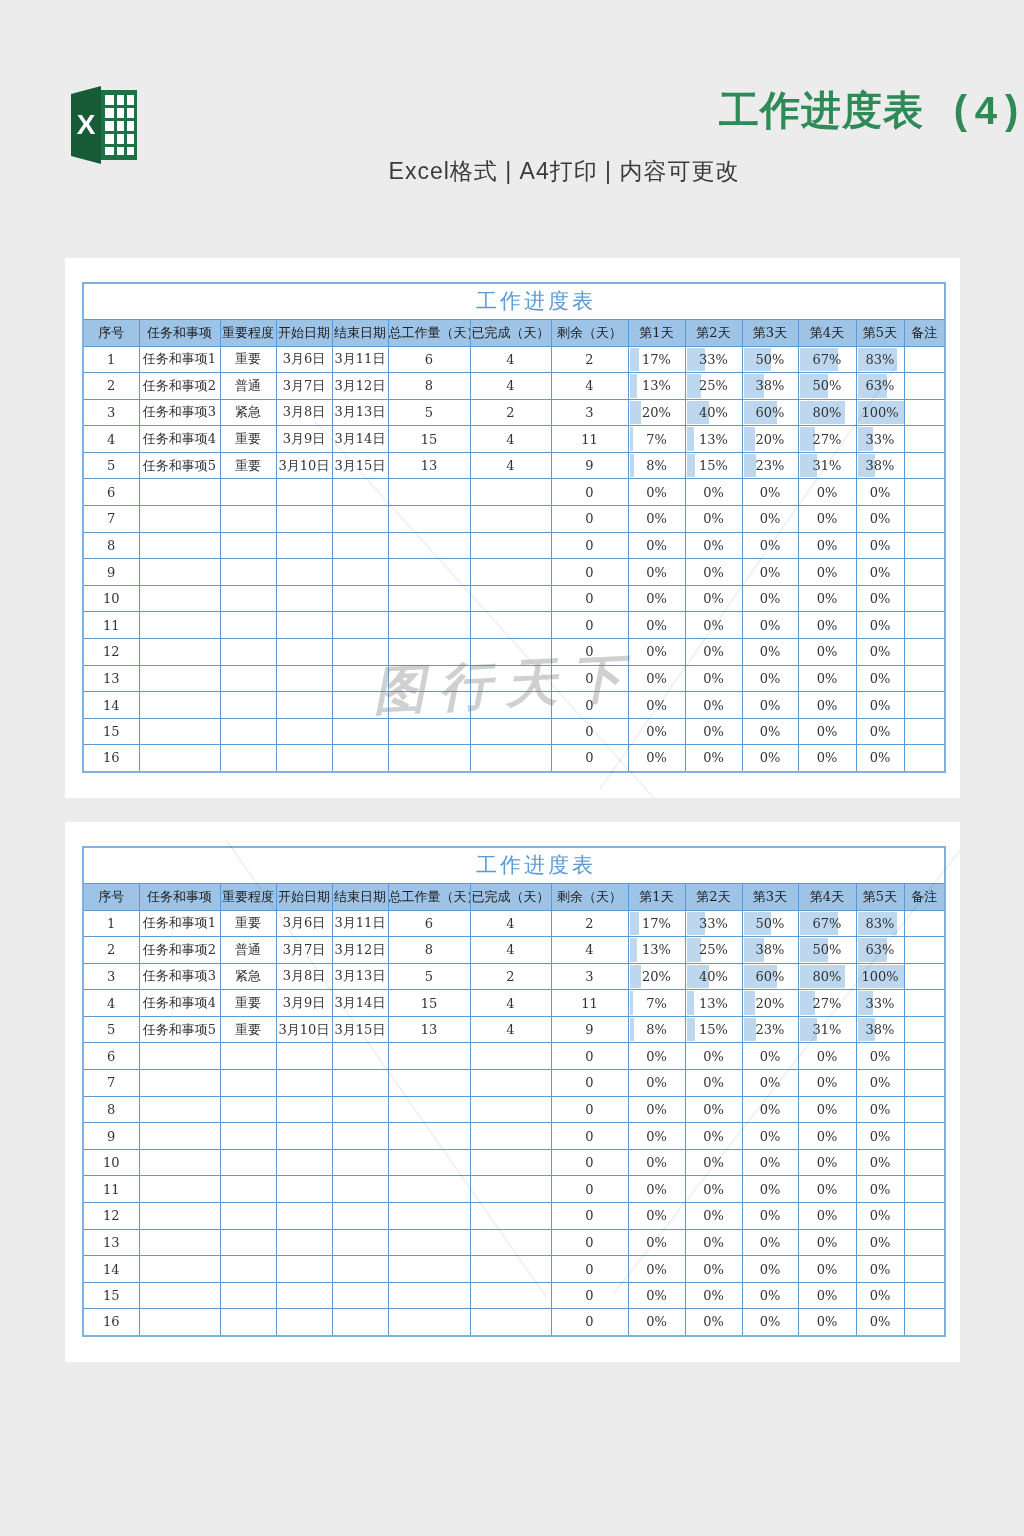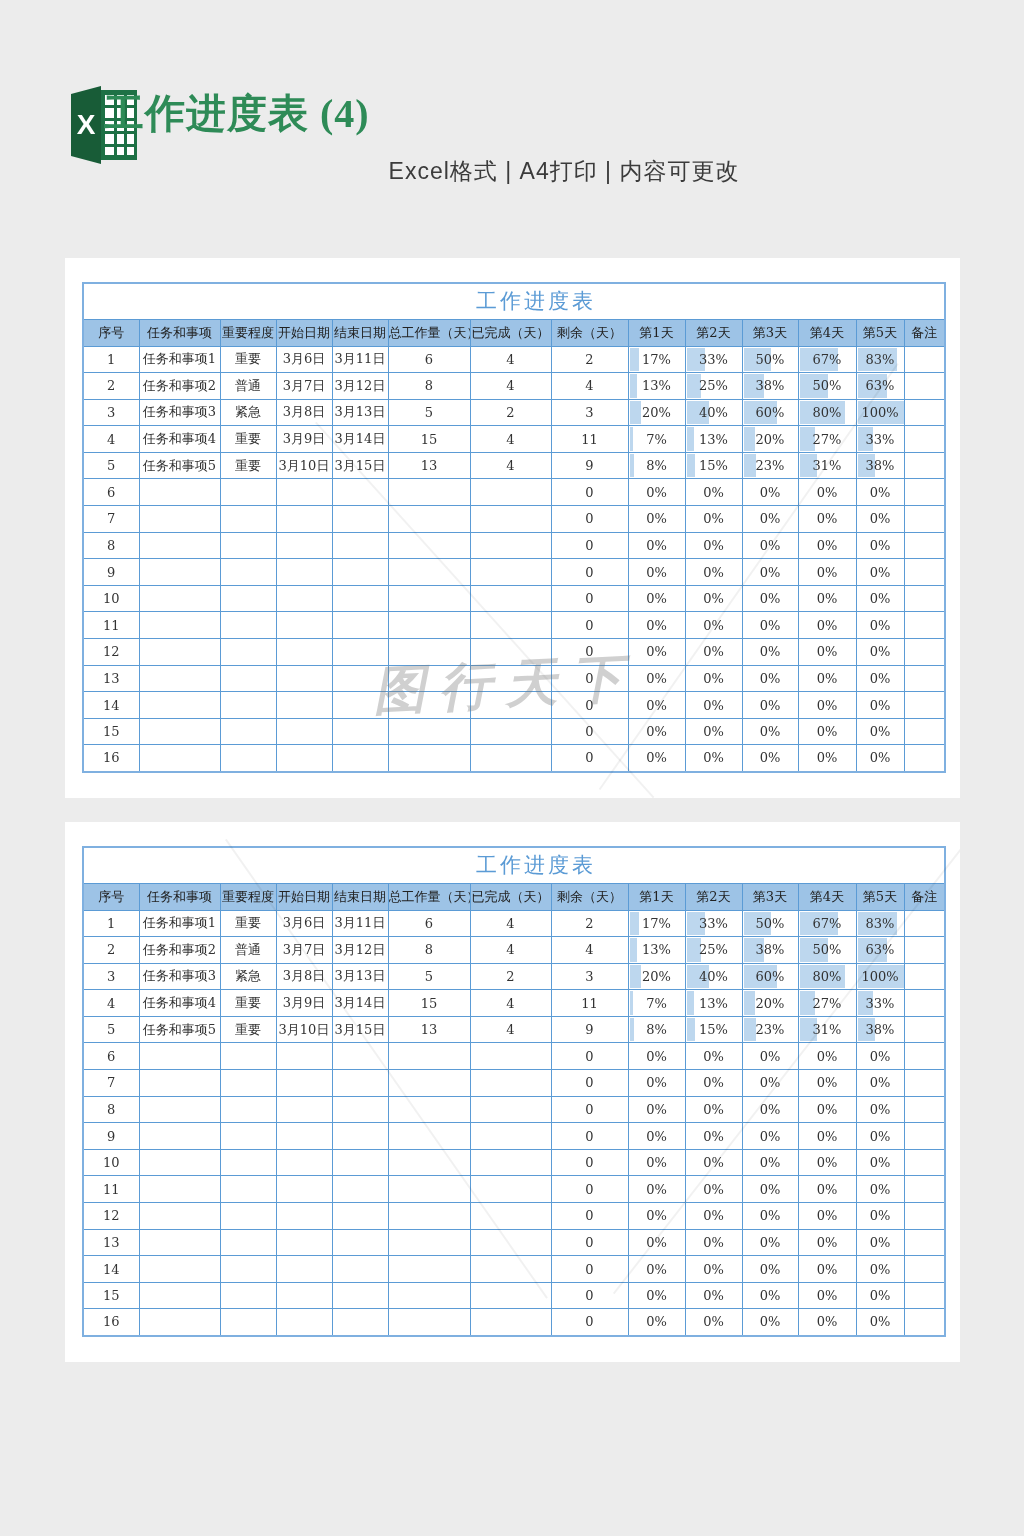--- a/index.html
+++ b/index.html
@@ -21,22 +21,22 @@
     width:1024px;height:1536px;position:relative;
     background:var(--bg);
     font-family:var(--serif);
     overflow:hidden;
   }
   
   .page-header{position:absolute;left:0;top:0;width:1024px;height:230px;}
   .logo{position:absolute;left:71px;top:86px;width:68px;height:78px;}
   .page-title{
     position:absolute;left:0;top:92px;width:1024px;
-    text-align:left;padding-left:104px;
-    font-family:Liberation Serif, serif;font-weight:bold;font-size:40px;line-height:1.1;
+    text-align:right;padding-left:104px;
+    font-family:Liberation Mono, monospace;font-weight:bold;font-size:40px;line-height:1.1;
     color:var(--brand-green);letter-spacing:1px;
   }
   .page-subtitle{
     position:absolute;left:0;top:156px;width:1024px;
     text-align:center;padding-left:104px;
     font-family:var(--sans);font-size:23px;color:#3b3b3b;letter-spacing:1px;
   }
   
   .card{
     position:absolute;left:65px;width:895px;height:540px;

